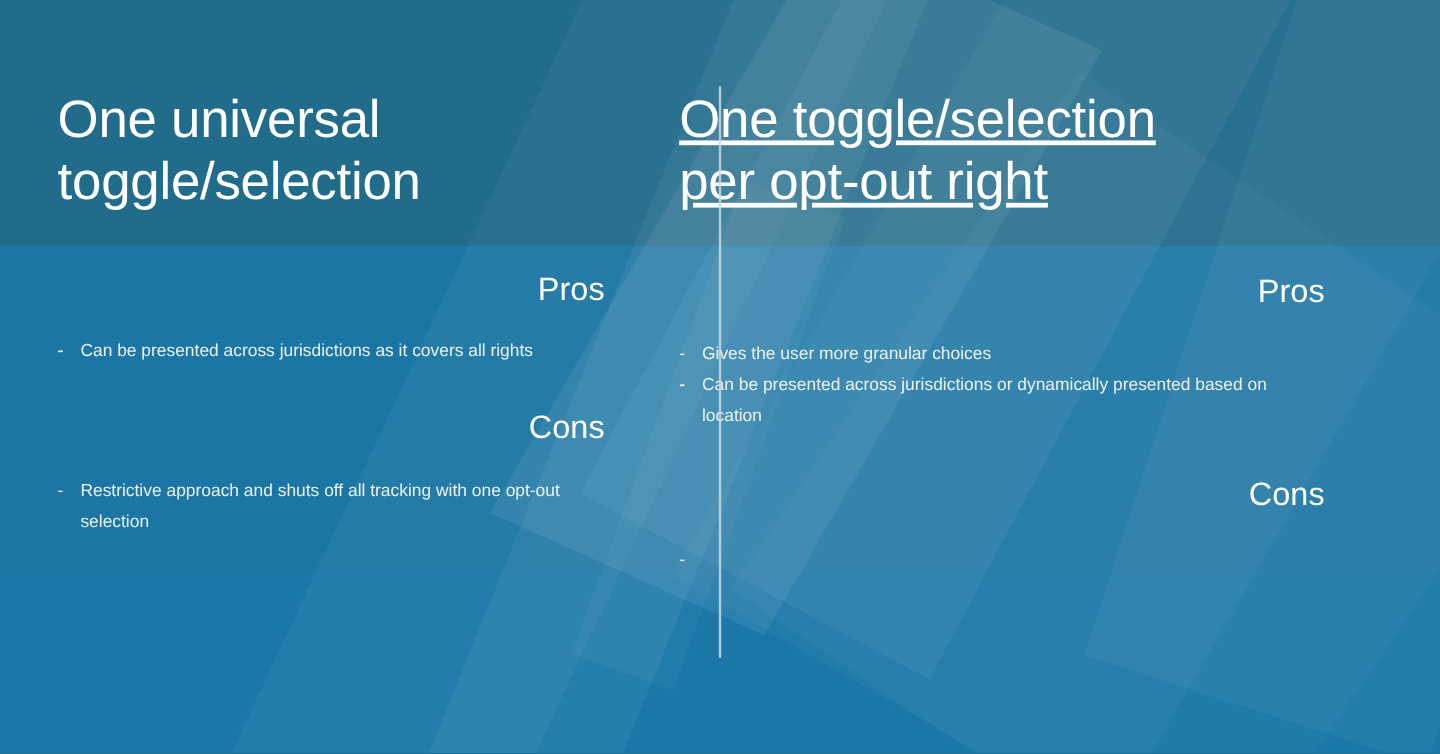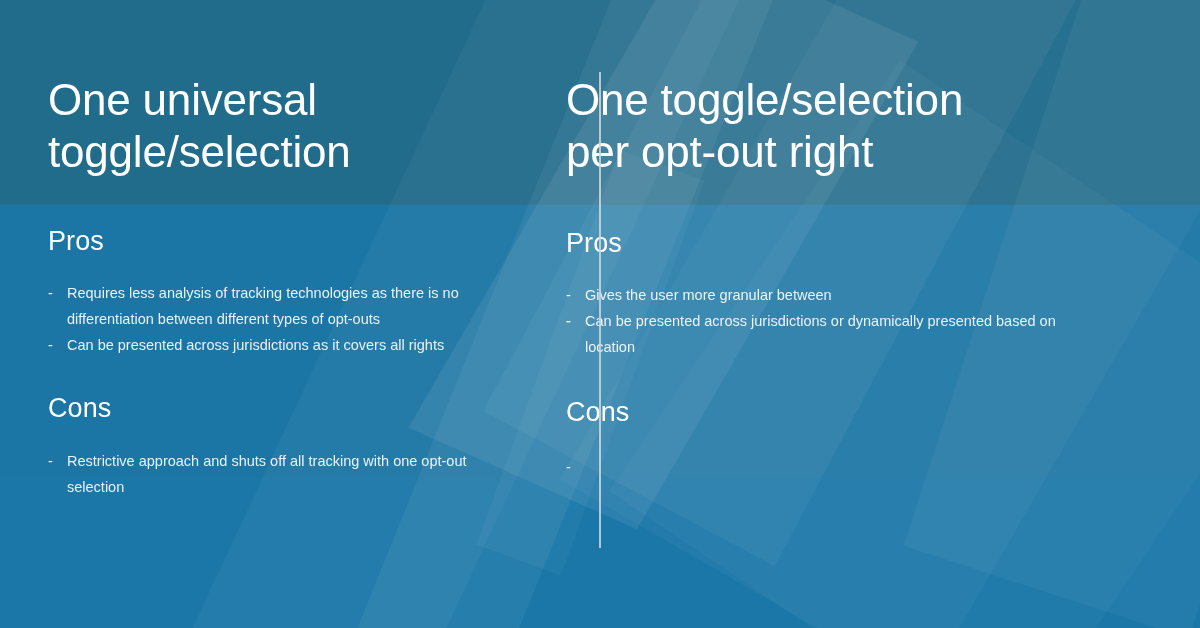--- a/index.html
+++ b/index.html
@@ -125,28 +125,29 @@
 
   .col-title {
     color: #ffffff;
     font-size: 44px;
     font-weight: 400;
     line-height: 52px;
     letter-spacing: -0.2px;
     white-space: pre-line;
   }
   .col-left .col-title  { margin: 0; padding-top: 74px; }
-  .col-right .col-title { margin: 0; padding-top: 74px; }
+  .col-right .col-title { margin: 0; padding-top: 74px; text-decoration: underline; }
 
   .section-heading {
     color: #ffffff;
     font-size: 27px;
     font-weight: 400;
     line-height: 32px;
     letter-spacing: 0.1px;
+    text-align: right;
   }
   .bullets {
     list-style: none;
     margin: 0;
     padding: 0;
   }
   .bullet {
     position: relative;
     color: rgba(255,255,255,0.90);
     font-size: 14.5px;
@@ -198,21 +199,20 @@
 
     <div class="col col-left">
       <h1 class="col-title">One universal
 toggle/selection</h1>
 
       <div class="section-heading pros-heading">Pros</div>
 
       <ul class="bullets pros-list">
         <li class="bullet">
           <span class="dash">-</span>
-          <span>Requires less analysis of tracking technologies as there is no differentiation between different types of opt-outs</span>
         </li>
         <li class="bullet">
           <span class="dash">-</span>
           <span>Can be presented across jurisdictions as it covers all rights</span>
         </li>
       </ul>
 
       <div class="section-heading cons-heading">Cons</div>
 
       <ul class="bullets cons-list">
@@ -225,21 +225,21 @@
 
     <div class="col col-right">
       <h1 class="col-title">One toggle/selection
 per opt-out right</h1>
 
       <div class="section-heading pros-heading">Pros</div>
 
       <ul class="bullets pros-list">
         <li class="bullet">
           <span class="dash">-</span>
-          <span>Gives the user more granular between</span>
+          <span>Gives the user more granular choices</span>
         </li>
         <li class="bullet">
           <span class="dash">-</span>
         </li>
         <li class="bullet">
           <span class="dash">-</span>
           <span>Can be presented across jurisdictions or dynamically presented based on location</span>
         </li>
       </ul>
 

